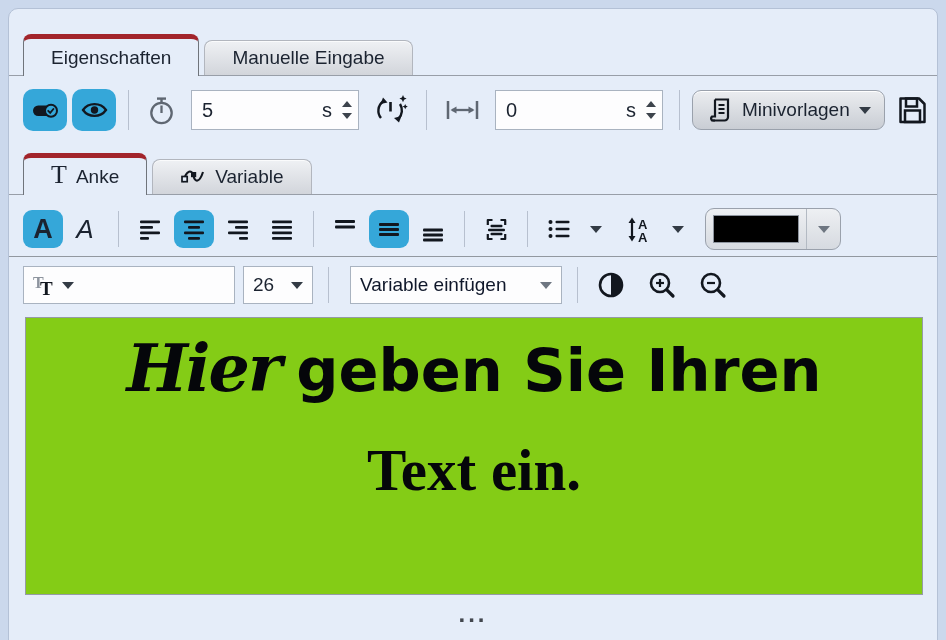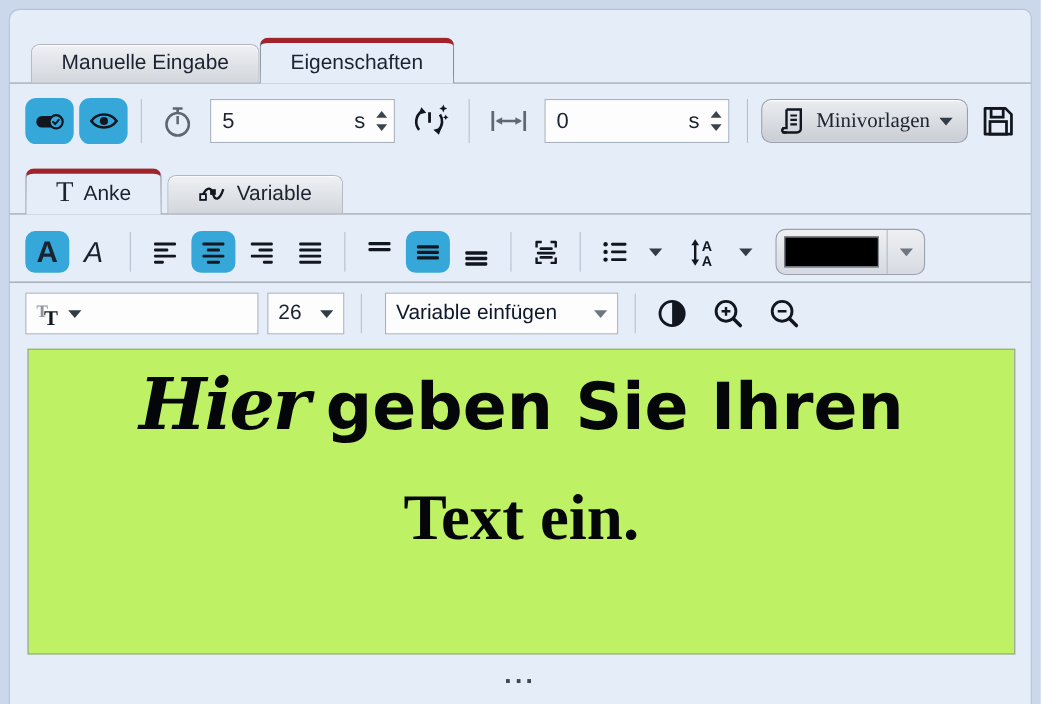--- a/index.html
+++ b/index.html
@@ -48,21 +48,21 @@
   }
   .spin-value{flex:1;text-align:left}
   .spin-unit{margin-right:10px}
   .spinner{display:flex;flex-direction:column;gap:6px;align-items:center}
   .tri-up{width:0;height:0;border-left:5px solid transparent;border-right:5px solid transparent;border-bottom:6px solid #3c434c}
   .tri-down{width:0;height:0;border-left:5px solid transparent;border-right:5px solid transparent;border-top:6px solid #3c434c}
   .btn-raised{
     height:40px;padding:0 13px;display:flex;align-items:center;gap:9px;
     background:linear-gradient(#ebedf0,#c9cdd4);border:1px solid #9aa1ac;
     border-radius:9px;font-size:19px;box-shadow:inset 0 1px 0 #fff;
-    box-sizing:border-box;flex:0 0 auto;font-family:Liberation Serif, serif;
+    box-sizing:border-box;flex:0 0 auto;
   }
   .caret{width:0;height:0;border-left:6px solid transparent;border-right:6px solid transparent;border-top:7px solid #333b45}
   .caret.gray{border-top-color:#6e7681}
   
   .glyph-T{font-family:"Liberation Serif",serif;font-size:26px;line-height:1;margin-top:-3px}
   
   .toolbar-fmt{height:40px;margin-top:14px;gap:4px;border-bottom:1px solid #9298a0;padding-bottom:7px}
   .fbtn{width:40px;height:38px;border-radius:9px;display:flex;align-items:center;justify-content:center;flex:0 0 auto}
   .fbtn.on{background:#35a7d9}
   .glyph-bold{font-size:27px;font-weight:800;line-height:1}
@@ -95,25 +95,25 @@
   .splitter{height:38px;display:flex;align-items:center;justify-content:center;
             color:#42474e;font-size:24px;font-weight:bold;letter-spacing:3px;line-height:0}
   svg{display:block}
 </style>
 </head>
 <body>
 
 <div class="panel">
 
   <div class="tabbar first">
+    <div class="tab active">
+      <span>Eigenschaften</span>
+    </div>
     <div class="tab inactive">
       <span>Manuelle Eingabe</span>
-    </div>
-    <div class="tab active">
-      <span>Eigenschaften</span>
     </div>
   </div>
 
   <div class="row toolbar-top">
     <div class="btn-blue">
       <span>
         <svg width="29" height="25" viewBox="0 0 29 25">
           <rect x="2" y="7.5" width="18" height="10.5" rx="5.2" fill="#12171f"></rect>
           <circle cx="20" cy="12.7" r="6" fill="#35a7d9" stroke="#12171f" stroke-width="2"></circle>
           <path d="M17.2 12.8 l2 2 3.2-3.8" stroke="#12171f" stroke-width="1.9" fill="none" stroke-linecap="round"></path>
@@ -383,21 +383,21 @@
     </span>
     <span class="iconbtn" style="margin-left:8px">
       <svg width="31" height="31" viewBox="0 0 31 31">
         <circle cx="13" cy="13" r="9" fill="none" stroke="#12171f" stroke-width="2.6"></circle>
         <line x1="19.8" y1="19.8" x2="26" y2="26" stroke="#12171f" stroke-width="3.2" stroke-linecap="round"></line>
         <line x1="9" y1="13" x2="17" y2="13" stroke="#12171f" stroke-width="2.2"></line>
       </svg>
     </span>
   </div>
 
-  <div class="preview" style="background: #bef264;">
+  <div class="preview" style="background: #84cc16;">
     <div class="pline1">
       <span class="pscript">Hier</span><span>geben Sie Ihren</span>
     </div>
     <div class="pline2">Text ein.</div>
   </div>
 
   <div class="splitter">
     <span>...</span>
   </div>
 

